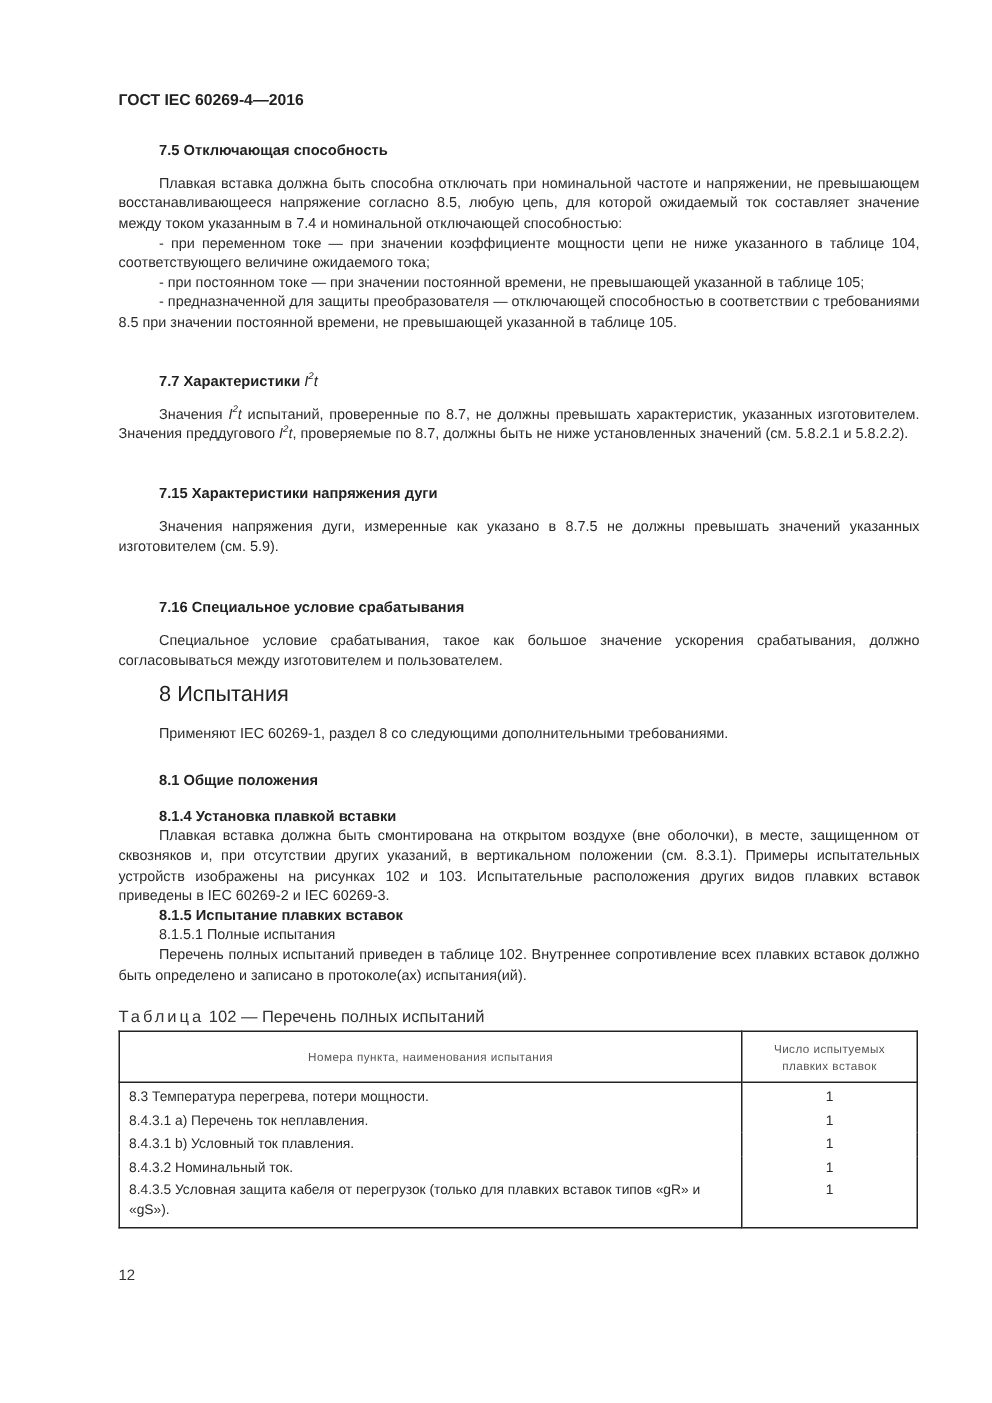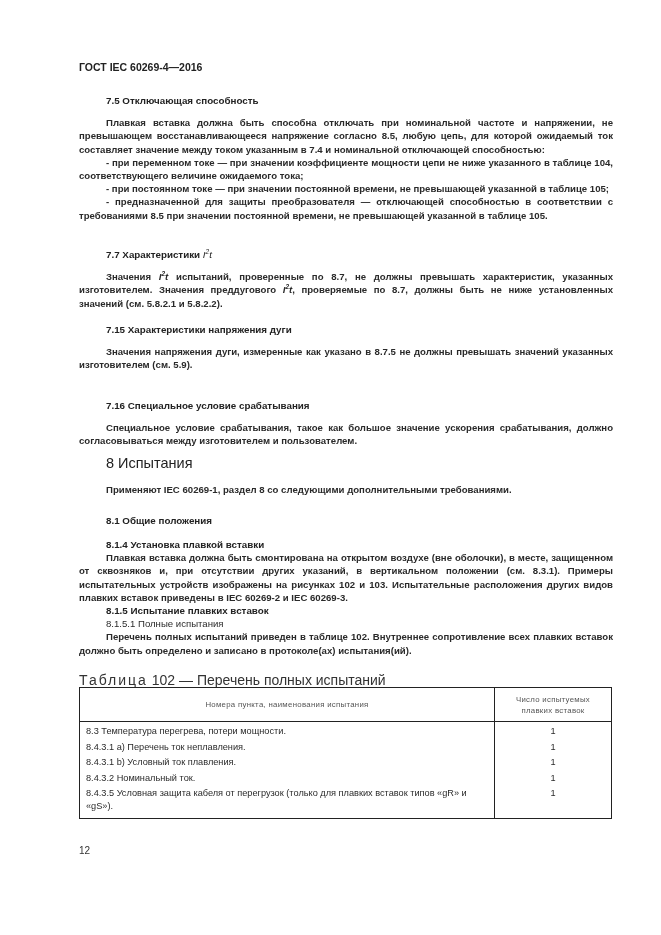--- a/index.html
+++ b/index.html
@@ -8,25 +8,25 @@
       font-family: "Liberation Sans", sans-serif; color: #2a2a2a;
     }
     .page { position: absolute; left: 0; top: 0; width: 661px; height: 935px; }
     .doc-id {
       position: absolute; left: 79px; top: 61px;
       font-size: 10.5px; font-weight: bold; color: #222;
     }
     .block { position: absolute; left: 79px; width: 534px; font-size: 9.6px; line-height: 13.2px; }
     .h2 { font-weight: bold; font-size: 9.8px; padding-left: 27px; color: #222; }
     .h1 { font-size: 14.5px; padding-left: 27px; color: #222; }
-    .p { text-align: justify; text-indent: 27px; margin: 0; font-weight: bold; }
+    .p { text-align: justify; text-indent: 27px; margin: 0; }
     .p.li { text-indent: 27px; }
     sup { font-size: 6.5px; vertical-align: super; line-height: 0; }
     .i { font-style: italic; }
-    .tcap { position: absolute; left: 79px; top: 672px; font-size: 14px; color: #333; }
+    .tcap { position: absolute; left: 79px; top: 672px; font-size: 11px; color: #333; }
     .tcap .sp { letter-spacing: 2px; }
     table.t {
       position: absolute; left: 79px; top: 687px; width: 533px;
       border-collapse: collapse; font-size: 9.2px; color: #2a2a2a;
     }
     table.t th {
       font-weight: normal; font-size: 7.8px; color: #555; letter-spacing: 0.3px;
       height: 33px; border-top: 1px solid #222; border-bottom: 1px solid #222;
       text-align: center; padding: 0 6px; line-height: 11px;
     }

